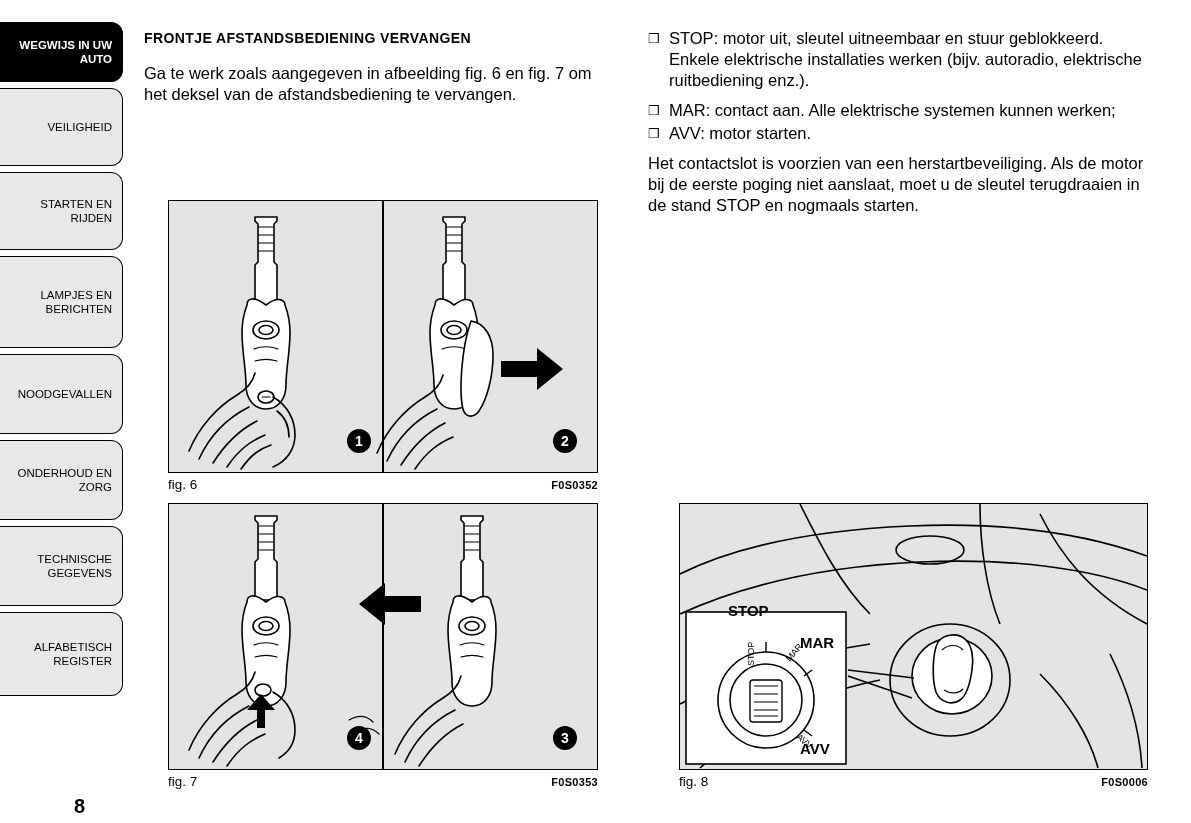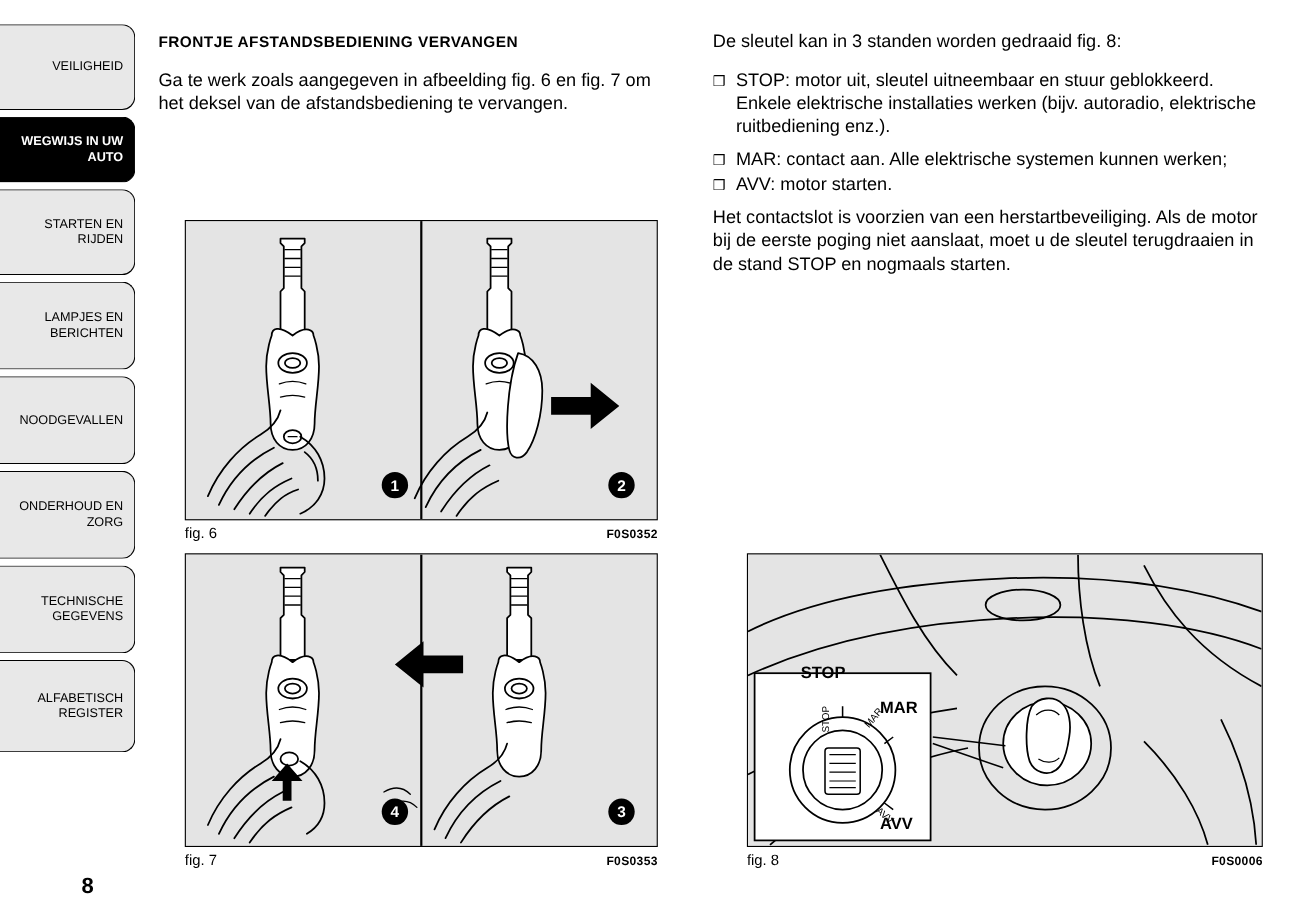--- a/index.html
+++ b/index.html
@@ -40,21 +40,21 @@
   .tab span { display: block; }
   .tab.active {
     background: #000;
     color: #ffffff;
     font-weight: bold;
     border-color: #000;
   }
   .tab.t0 { height: 60px; }
   .tab.t1 { height: 78px; }
   .tab.t2 { height: 78px; }
-  .tab.t3 { height: 80px; }
+  .tab.t3 { height: 92px; }
   .tab.t4 { height: 80px; }
   .tab.t5 { height: 80px; }
   .tab.t6 { height: 80px; }
   .tab.t7 { height: 84px; padding-left: 26px; }
 
   .page-number {
     position: absolute;
     left: 74px;
     top: 795px;
     font-size: 20px;
@@ -153,25 +153,25 @@
   .fig7 .frame { width: 430px; height: 267px; }
   .fig8 { left: 679px; top: 503px; }
   .fig8 .frame { width: 469px; height: 267px; }
 
   svg { display:block; }
 </style>
 </head>
 <body>
 
 <div class="sidebar">
+  <div class="tab active t0">
+    <span>WEGWIJS IN UW AUTO</span>
+  </div>
   <div class="tab t1">
     <span>VEILIGHEID</span>
-  </div>
-  <div class="tab active t0">
-    <span>WEGWIJS IN UW AUTO</span>
   </div>
   <div class="tab t2">
     <span>STARTEN EN RIJDEN</span>
   </div>
   <div class="tab t3">
     <span>LAMPJES EN BERICHTEN</span>
   </div>
   <div class="tab t4">
     <span>NOODGEVALLEN</span>
   </div>
@@ -187,21 +187,20 @@
 </div>
 
 <div class="page-number">8</div>
 
 <div class="col-left">
   <h1 class="title-left">FRONTJE AFSTANDSBEDIENING VERVANGEN</h1>
   <p class="body">Ga te werk zoals aangegeven in afbeelding fig. 6 en fig. 7 om het deksel van de afstandsbediening te vervangen.</p>
 </div>
 
 <div class="col-right">
-  <p class="body">De sleutel kan in 3 standen worden gedraaid fig. 8:</p>
 
   <div class="bullet">
     <span class="mark">❒</span>
     <span>STOP: motor uit, sleutel uitneembaar en stuur geblokkeerd. Enkele elektrische installaties werken (bijv. autoradio, elektrische ruitbediening enz.).</span>
   </div>
   <div class="bullet tight">
     <span class="mark">❒</span>
     <span>MAR: contact aan. Alle elektrische systemen kunnen werken;</span>
   </div>
   <div class="bullet">

